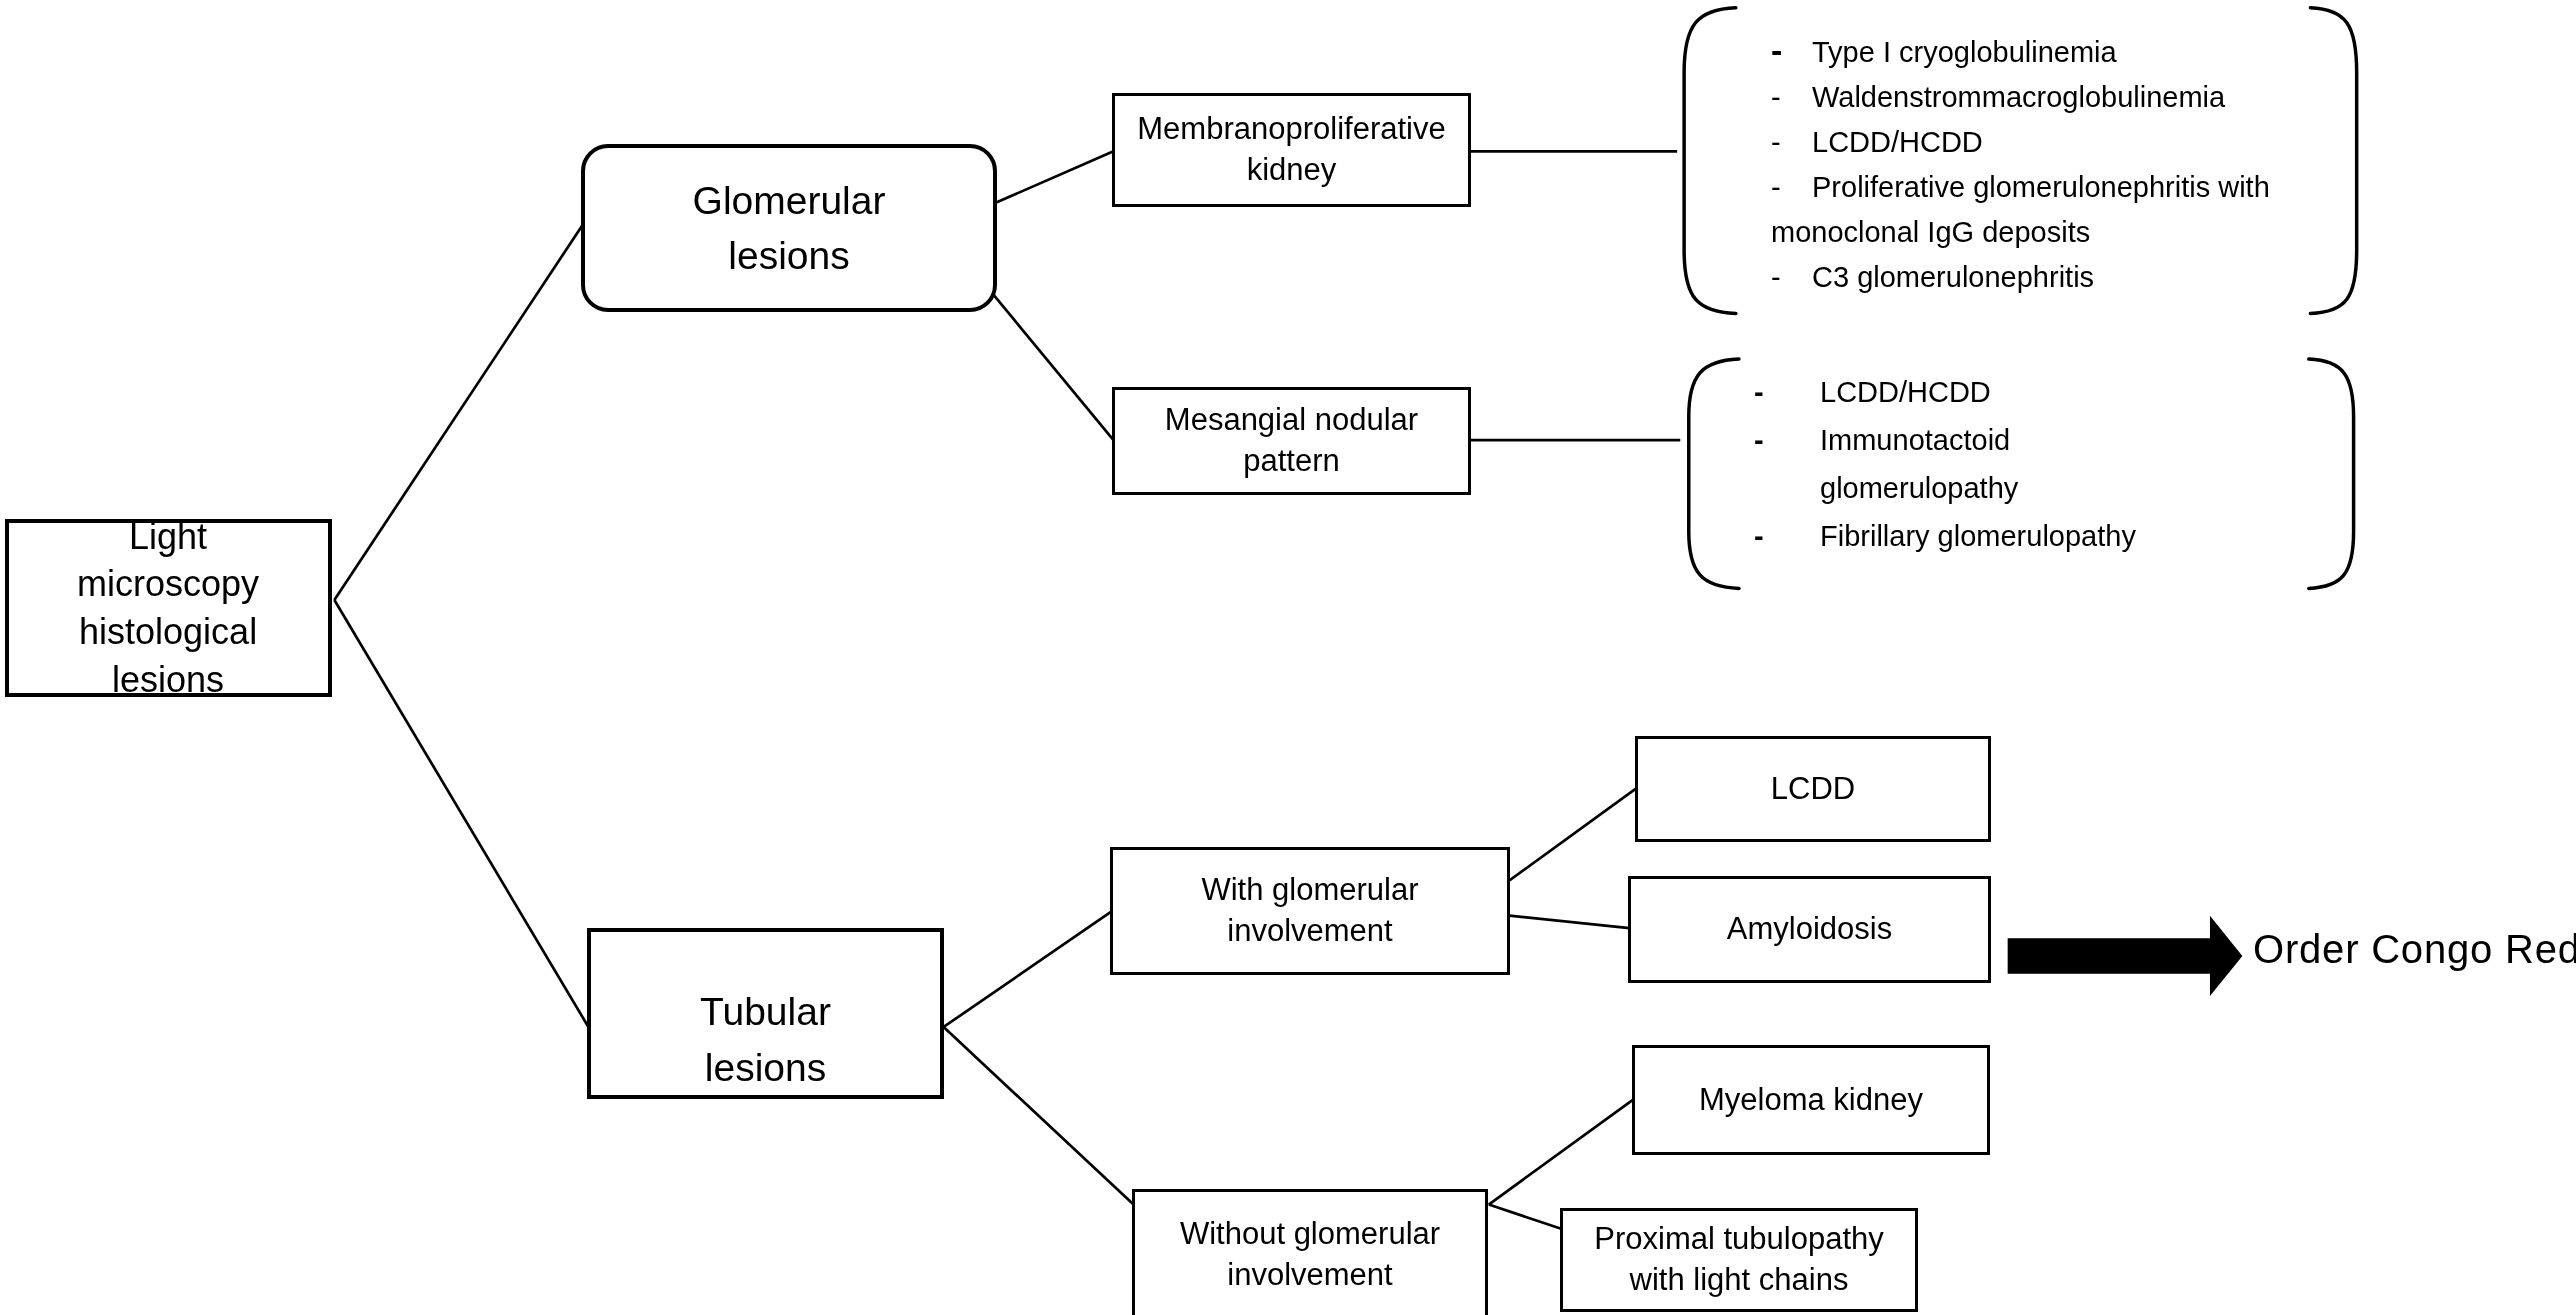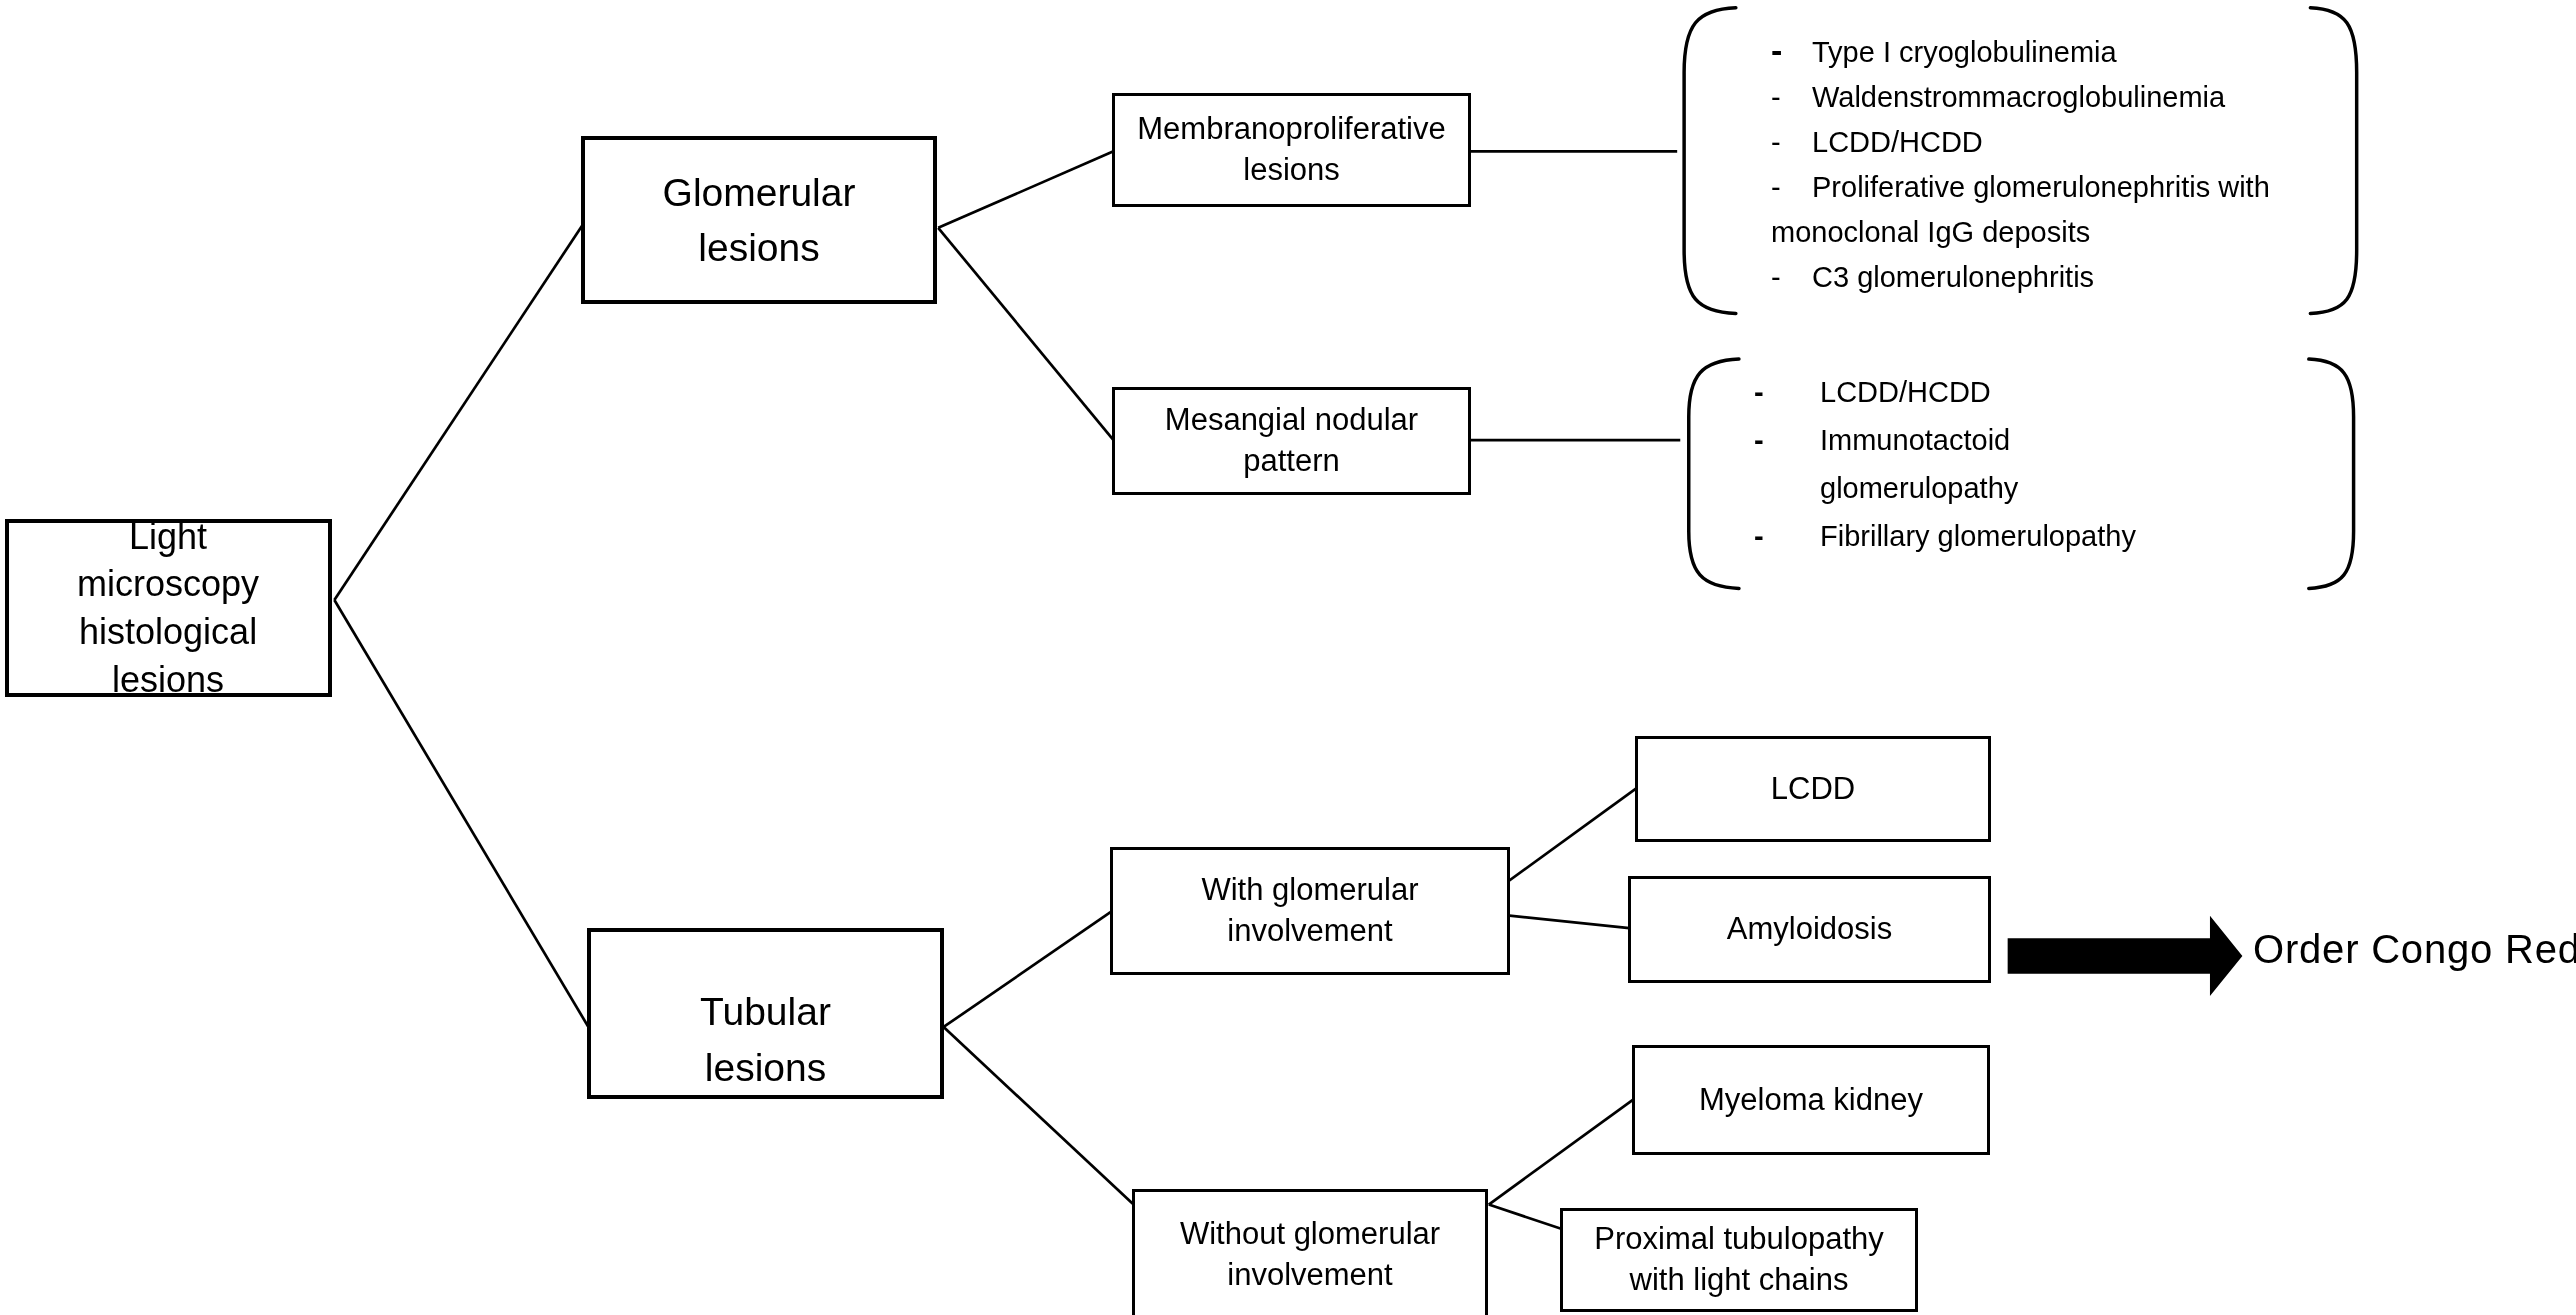--- a/index.html
+++ b/index.html
@@ -29,21 +29,21 @@
     display: flex;
     align-items: center;
     justify-content: center;
     text-align: center;
   }
   .node.major { border-width: 4.6px; }
   .node .lbl { line-height: 1.32; }
 
   .n-root          { left: 4.6px;    top: 519px;  width: 327px; height: 178px; font-size: 36px; }
   .n-root .lbl     { max-width: 259px; }
-  .n-glomerular    { left: 581px;  top: 136px;  width: 356px; height: 168px; font-size: 39px; }
+  .n-glomerular    { left: 581px;  top: 144px;  width: 416px; height: 168px; font-size: 39px; border-radius: 27px; }
   .n-glomerular .lbl { max-width: 232px; line-height: 1.42; }
   .n-tubular       { left: 587px;  top: 928px; width: 357px; height: 171px; font-size: 39px; align-items: flex-end; }
   .n-tubular .lbl  { max-width: 193px; line-height: 1.42; }
   .n-membrano      { left: 1112px; top: 93px;  width: 359px; height: 114px; font-size: 31px; }
   .n-membrano .lbl { max-width: 340px; }
   .n-mesangial     { left: 1112px; top: 387px;  width: 359px; height: 108px; font-size: 31px; }
   .n-mesangial .lbl{ max-width: 324px; }
   .n-with          { left: 1110px; top: 847px; width: 400px; height: 128px; font-size: 31px; }
   .n-with .lbl     { max-width: 324px; }
   .n-without       { left: 1132px; top: 1189px; width: 356px; height: 131px; font-size: 31px; }
@@ -137,21 +137,21 @@
 
   <div class="node major n-glomerular">
     <div class="lbl">Glomerular lesions</div>
   </div>
 
   <div class="node major n-tubular">
     <div class="lbl">Tubular lesions</div>
   </div>
 
   <div class="node n-membrano">
-    <div class="lbl">Membranoproliferative lesions</div>
+    <div class="lbl">Membranoproliferative kidney</div>
   </div>
 
   <div class="node n-mesangial">
     <div class="lbl">Mesangial nodular pattern</div>
   </div>
 
   <div class="node n-with">
     <div class="lbl">With glomerular involvement</div>
   </div>
 

